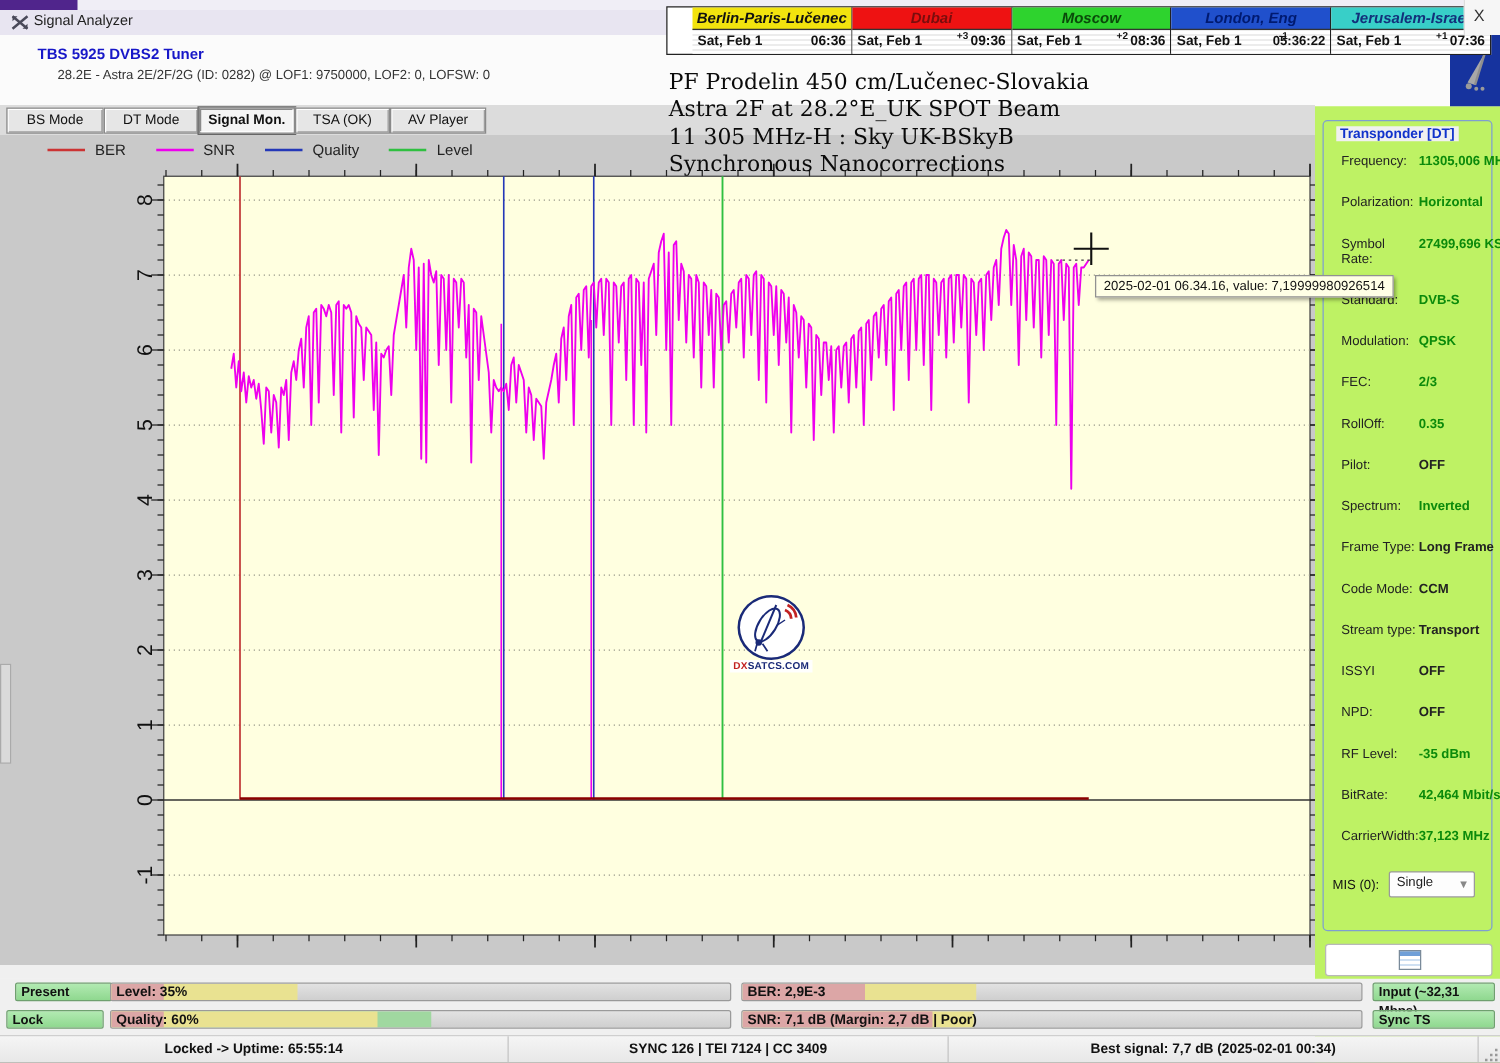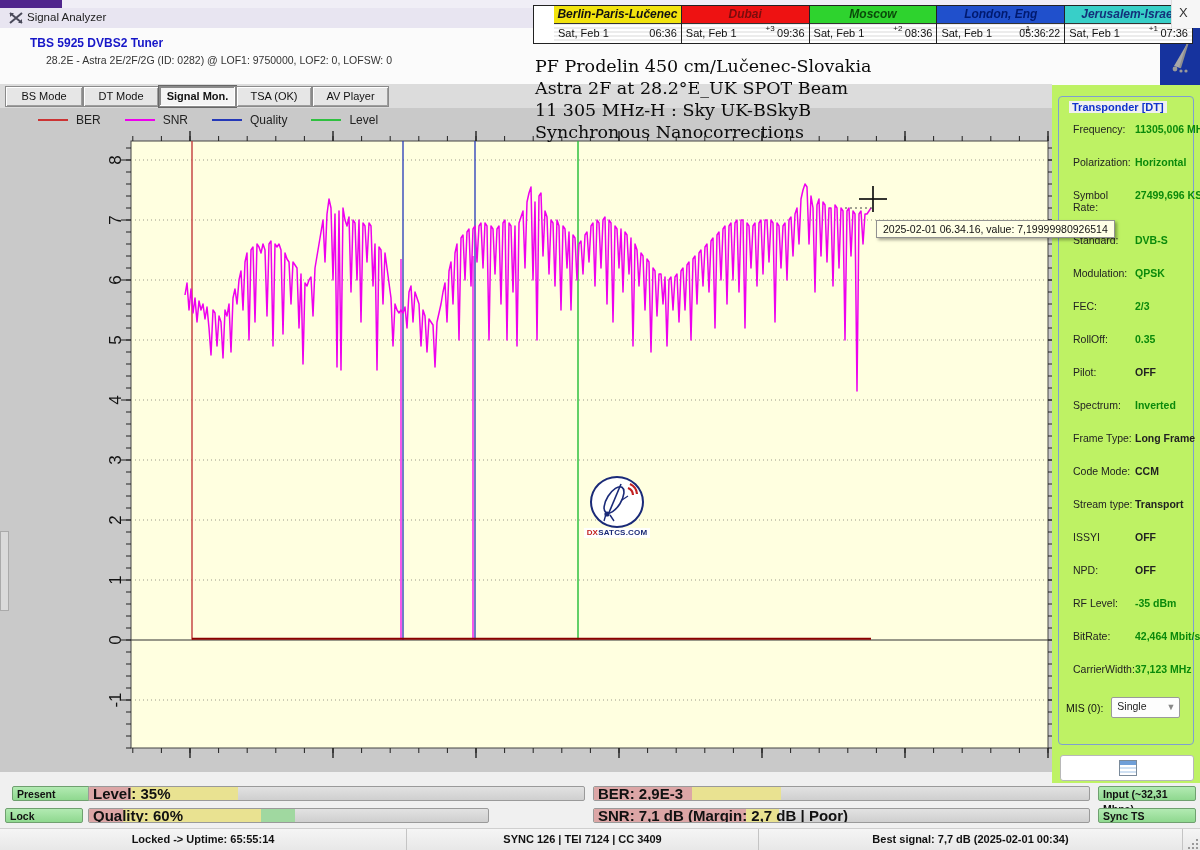--- a/index.html
+++ b/index.html
@@ -29,21 +29,21 @@
   
   #overlay-caption{left:535px;top:55px;width:560px;font-family:"DejaVu Serif","Liberation Serif",serif;
                    font-size:17.5px;line-height:22px;color:#0a0a0a;z-index:7;}
 
   
   #clocks{left:533px;top:5px;width:638px;height:37px;z-index:8;border:1px solid #222;background:#fff;display:flex;padding-left:20px;}
   .clock-cell{flex:1;border-right:1px solid #222;display:flex;flex-direction:column;min-width:0;}
   .clock-cell:last-child{border-right:none;}
   .clock-head{height:17px;line-height:17px;text-align:center;font-size:12px;font-weight:bold;font-style:italic;border-bottom:1px solid #333;white-space:nowrap;overflow:hidden;}
   .clock-body{position:relative;flex:1;background:repeating-linear-gradient(0deg,#ffffff 0 2px,#ececec 2px 4px);
-              font-size:11px;font-weight:normal;color:#111;}
+              font-size:11px;font-weight:bold;color:#111;}
   .clock-date{position:absolute;left:4px;top:3px;white-space:nowrap;}
   .clock-off{position:absolute;right:34px;top:0px;font-size:8px;}
   .clock-time{position:absolute;right:4px;top:3px;white-space:nowrap;}
   #clock-close-patch{left:1171px;top:0;width:29px;height:28px;background:#f6f6f6;z-index:9;border-left:1px solid #ddd;}
   #clock-close{position:absolute;left:7px;top:5px;font-size:13px;color:#333;cursor:default;}
 
   
   #blue-corner{left:1160px;top:28px;width:40px;height:57px;background:#16339e;z-index:2;}
 
   
@@ -82,21 +82,21 @@
   #panel-button .btn-icon{position:absolute;left:58px;top:4px;width:16px;height:14px;border:1px solid #7a8a9a;
         background:linear-gradient(#6f9fd8 0 4px,#ffffff 4px 6px,#cfe0f2 6px 8px,#ffffff 8px 10px,#cfe0f2 10px 12px,#ffffff 12px 14px);}
 
   
   #gap-strip{left:0;top:772px;width:1052px;height:11px;background:#f0f0f0;}
   #bars{left:0;top:783px;width:1200px;height:45px;z-index:5;background:#f0f0f0;}
   .chip{position:absolute;height:15px;border:1px solid #6fa06f;border-radius:2px;background:linear-gradient(#b2eab2,#8fd88f);
         font-size:10.5px;font-weight:bold;line-height:15px;padding-left:4px;box-sizing:border-box;}
   .meter{position:absolute;height:15px;border:1px solid #9a9a9a;border-radius:2px;background:linear-gradient(#e2e2e2,#cfcfcf);overflow:hidden;box-sizing:border-box;}
   .meter .seg{position:absolute;left:0;top:0;bottom:0;}
-  .meter .mlabel{position:absolute;left:4px;top:0;font-size:15px;font-weight:bold;line-height:14px;color:#111;white-space:nowrap;}
+  .meter .mlabel{position:absolute;left:4px;top:0;font-size:11px;font-weight:bold;line-height:14px;color:#111;white-space:nowrap;}
 
   
   #statusbar{left:0;top:828px;width:1200px;height:22px;background:linear-gradient(#f5f5f5,#e7e7e7);
              border-top:1px solid #cfcfcf;z-index:6;display:flex;}
   .status-sec{border-right:1px solid #c4c4c4;text-align:center;font-size:11px;font-weight:bold;line-height:21px;color:#111;}
   #grip{position:absolute;right:2px;bottom:2px;width:12px;height:12px;}
   #grip i{position:absolute;width:2px;height:2px;background:#999;}
 </style>
 </head>
 <body>
@@ -551,21 +551,21 @@
   <div class="abs" id="gap-strip"></div>
 
   <div class="abs" id="bars">
     <div class="chip" style="left:12px;top:3px;width:78px;">Present</div>
     <div class="chip" style="left:5px;top:25px;width:78px;">Lock</div>
     <div class="meter" id="meter-level" style="left:88px;top:3px;width:497px;">
         <div class="seg" style="width: 30%; background: rgb(233, 226, 145);"></div>
         <div class="seg" style="width: 8.5%; background: rgb(220, 166, 166);"></div>
         <span class="mlabel">Level: 35%</span>
       </div>
-    <div class="meter" id="meter-quality" style="left:88px;top:25px;width:401px;">
+    <div class="meter" id="meter-quality" style="left:88px;top:25px;width:497px;">
         <div class="seg" style="width: 51.7%; background: rgb(160, 216, 160);"></div>
         <div class="seg" style="width: 43%; background: rgb(233, 226, 145);"></div>
         <div class="seg" style="width: 8.5%; background: rgb(220, 166, 166);"></div>
         <span class="mlabel">Quality: 60%</span>
       </div>
     <div class="meter" id="meter-ber" style="left:593px;top:3px;width:497px;">
         <div class="seg" style="width: 37.8%; background: rgb(233, 226, 145);"></div>
         <div class="seg" style="width: 19.7%; background: rgb(220, 166, 166);"></div>
         <span class="mlabel">BER: 2,9E-3</span>
       </div>

